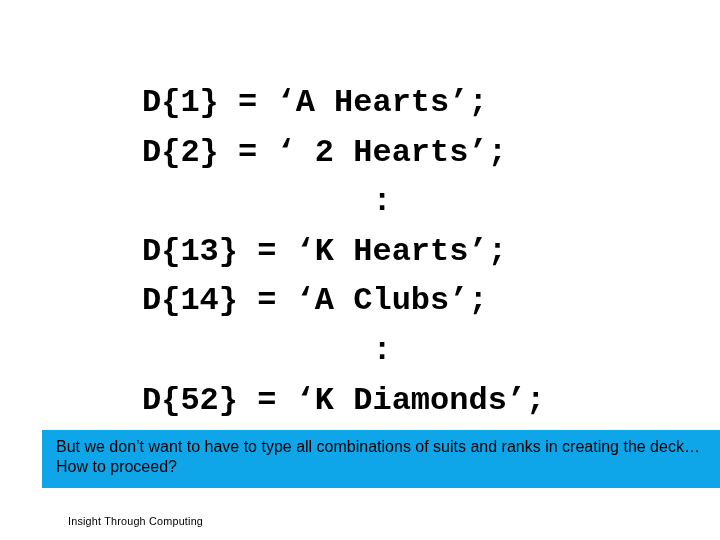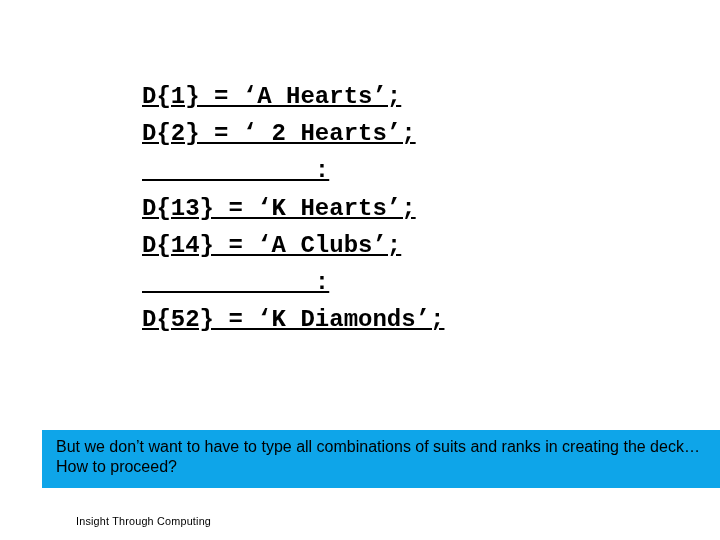--- a/index.html
+++ b/index.html
@@ -27,41 +27,40 @@
   }
   .title .ul {
     text-decoration: underline;
   }
   .code {
     position: absolute;
     left: 142px;
     top: 78px;
     font-family: "Courier New", Courier, monospace;
     font-weight: bold;
-    font-size: 24px;
+    font-size: 32px;
     line-height: 1.55;
     color: #000000;
     white-space: pre;
-    text-decoration: underline;
   }
   .note {
     position: absolute;
     left: 42px;
     top: 430px;
     width: 707px;
     background: #0ea5e9;
     padding: 7px 14px 10px 14px;
     font-size: 16px;
     color: #000000;
     line-height: 1.28;
     box-sizing: border-box;
   }
   .footer {
     position: absolute;
-    left: 76px;
+    left: 68px;
     bottom: 13px;
     font-size: 10.8px;
     color: #000000;
     letter-spacing: 0.2px;
   }
 </style>
 </head>
 <body>
 
 <div class="slide">

